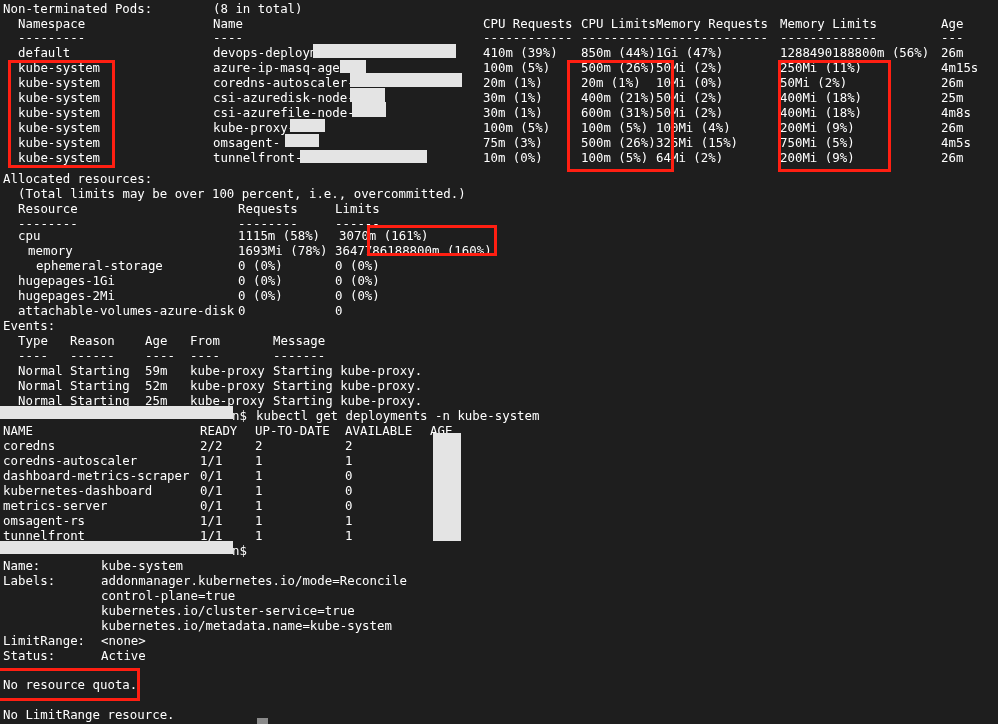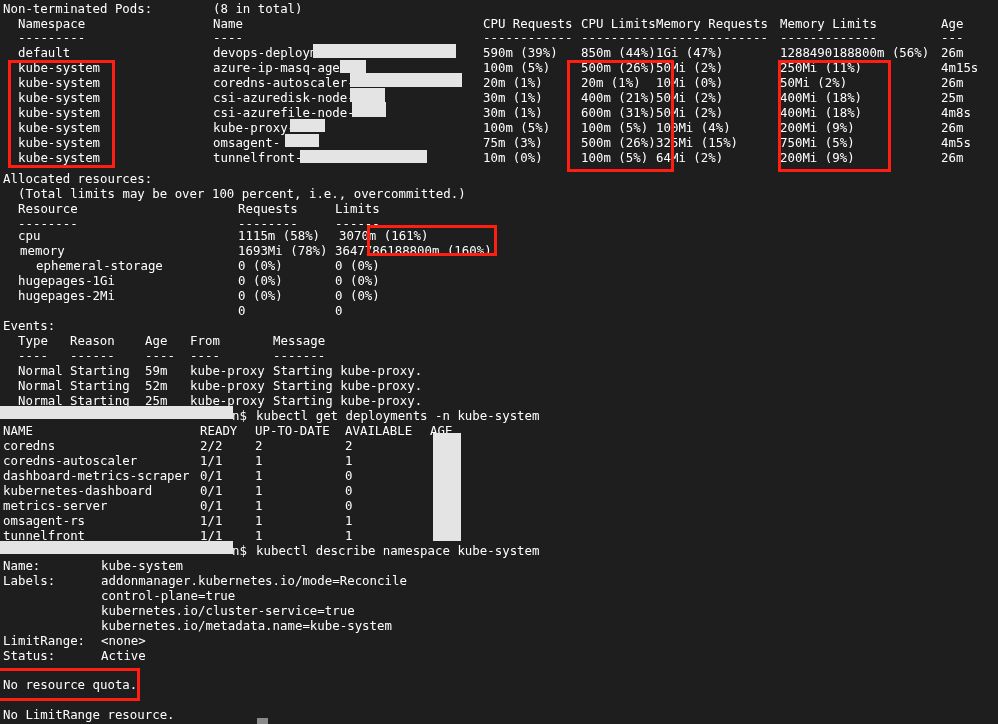--- a/index.html
+++ b/index.html
@@ -69,21 +69,21 @@
   <div class="line" style="top:30px;left:18px">---------</div>
   <div class="line" style="top:30px;left:213px">----</div>
   <div class="line" style="top:30px;left:483px">------------</div>
   <div class="line" style="top:30px;left:581px">----------</div>
   <div class="line" style="top:30px;left:656px">---------------</div>
   <div class="line" style="top:30px;left:780px">-------------</div>
   <div class="line" style="top:30px;left:941px">---</div>
 
   <div class="line" style="top:45px;left:18px">default</div>
   <div class="line" style="top:45px;left:213px">devops-deploym</div>
-  <div class="line" style="top:45px;left:483px">590m (39%)</div>
+  <div class="line" style="top:45px;left:483px">410m (39%)</div>
   <div class="line" style="top:45px;left:581px">850m (44%)</div>
   <div class="line" style="top:45px;left:656px">1Gi (47%)</div>
   <div class="line" style="top:45px;left:780px">1288490188800m (56%)</div>
   <div class="line" style="top:45px;left:941px">26m</div>
 
   <div class="line" style="top:60px;left:18px">kube-system</div>
   <div class="line" style="top:60px;left:213px">azure-ip-masq-agent-</div>
   <div class="line" style="top:60px;left:358px">d</div>
   <div class="line" style="top:60px;left:483px">100m (5%)</div>
   <div class="line" style="top:60px;left:581px">500m (26%)</div>
@@ -156,36 +156,37 @@
   <div class="line" style="top:201px;left:335px">Limits</div>
 
   <div class="line" style="top:216px;left:18px">--------</div>
   <div class="line" style="top:216px;left:238px">--------</div>
   <div class="line" style="top:216px;left:335px">------</div>
 
   <div class="line" style="top:228px;left:18px">cpu</div>
   <div class="line" style="top:228px;left:238px">1115m (58%)</div>
   <div class="line" style="top:228px;left:339px">3070m (161%)</div>
 
-  <div class="line" style="top:243px;left:20px">memory</div>
+  <div class="line" style="top:243px;left:28px">memory</div>
   <div class="line" style="top:243px;left:238px">1693Mi (78%)</div>
   <div class="line" style="top:243px;left:335px">3647786188800m (160%)</div>
 
   <div class="line" style="top:258px;left:36px">ephemeral-storage</div>
   <div class="line" style="top:258px;left:238px">0 (0%)</div>
   <div class="line" style="top:258px;left:335px">0 (0%)</div>
 
   <div class="line" style="top:273px;left:18px">hugepages-1Gi</div>
   <div class="line" style="top:273px;left:238px">0 (0%)</div>
   <div class="line" style="top:273px;left:335px">0 (0%)</div>
 
   <div class="line" style="top:288px;left:18px">hugepages-2Mi</div>
   <div class="line" style="top:288px;left:238px">0 (0%)</div>
   <div class="line" style="top:288px;left:335px">0 (0%)</div>
 
+  <div class="line" style="top:303px;left:18px">attachable-volumes-azure-disk</div>
   <div class="line" style="top:303px;left:238px">0</div>
   <div class="line" style="top:303px;left:335px">0</div>
 
   <div class="line" style="top:318px;left:3px">Events:</div>
 
   <div class="line" style="top:333px;left:18px">Type</div>
   <div class="line" style="top:333px;left:70px">Reason</div>
   <div class="line" style="top:333px;left:145px">Age</div>
   <div class="line" style="top:333px;left:190px">From</div>
   <div class="line" style="top:333px;left:273px">Message</div>
@@ -255,21 +256,20 @@
   <div class="line" style="top:513px;left:345px">1</div>
 
   <div class="line" style="top:528px;left:3px">tunnelfront</div>
   <div class="line" style="top:528px;left:200px">1/1</div>
   <div class="line" style="top:528px;left:255px">1</div>
   <div class="line" style="top:528px;left:345px">1</div>
 
   <div class="redact" style="left:433px;top:433px;width:28px;height:108px"></div>
 
   <div class="line" style="top:543px;left:232px">n$</div>
-  <div class="line" style="top:543px;left:256px">kubectl describe namespace kube-system</div>
   <div class="redact" style="left:0px;top:541px;width:233px;height:13px"></div>
 
   <div class="line" style="top:558px;left:3px">Name:</div>
   <div class="line" style="top:558px;left:101px">kube-system</div>
 
   <div class="line" style="top:573px;left:3px">Labels:</div>
   <div class="line" style="top:573px;left:101px">addonmanager.kubernetes.io/mode=Reconcile</div>
   <div class="line" style="top:588px;left:101px">control-plane=true</div>
   <div class="line" style="top:618px;left:101px">kubernetes.io/metadata.name=kube-system</div>
   <div class="line" style="top:603px;left:101px">kubernetes.io/cluster-service=true</div>

